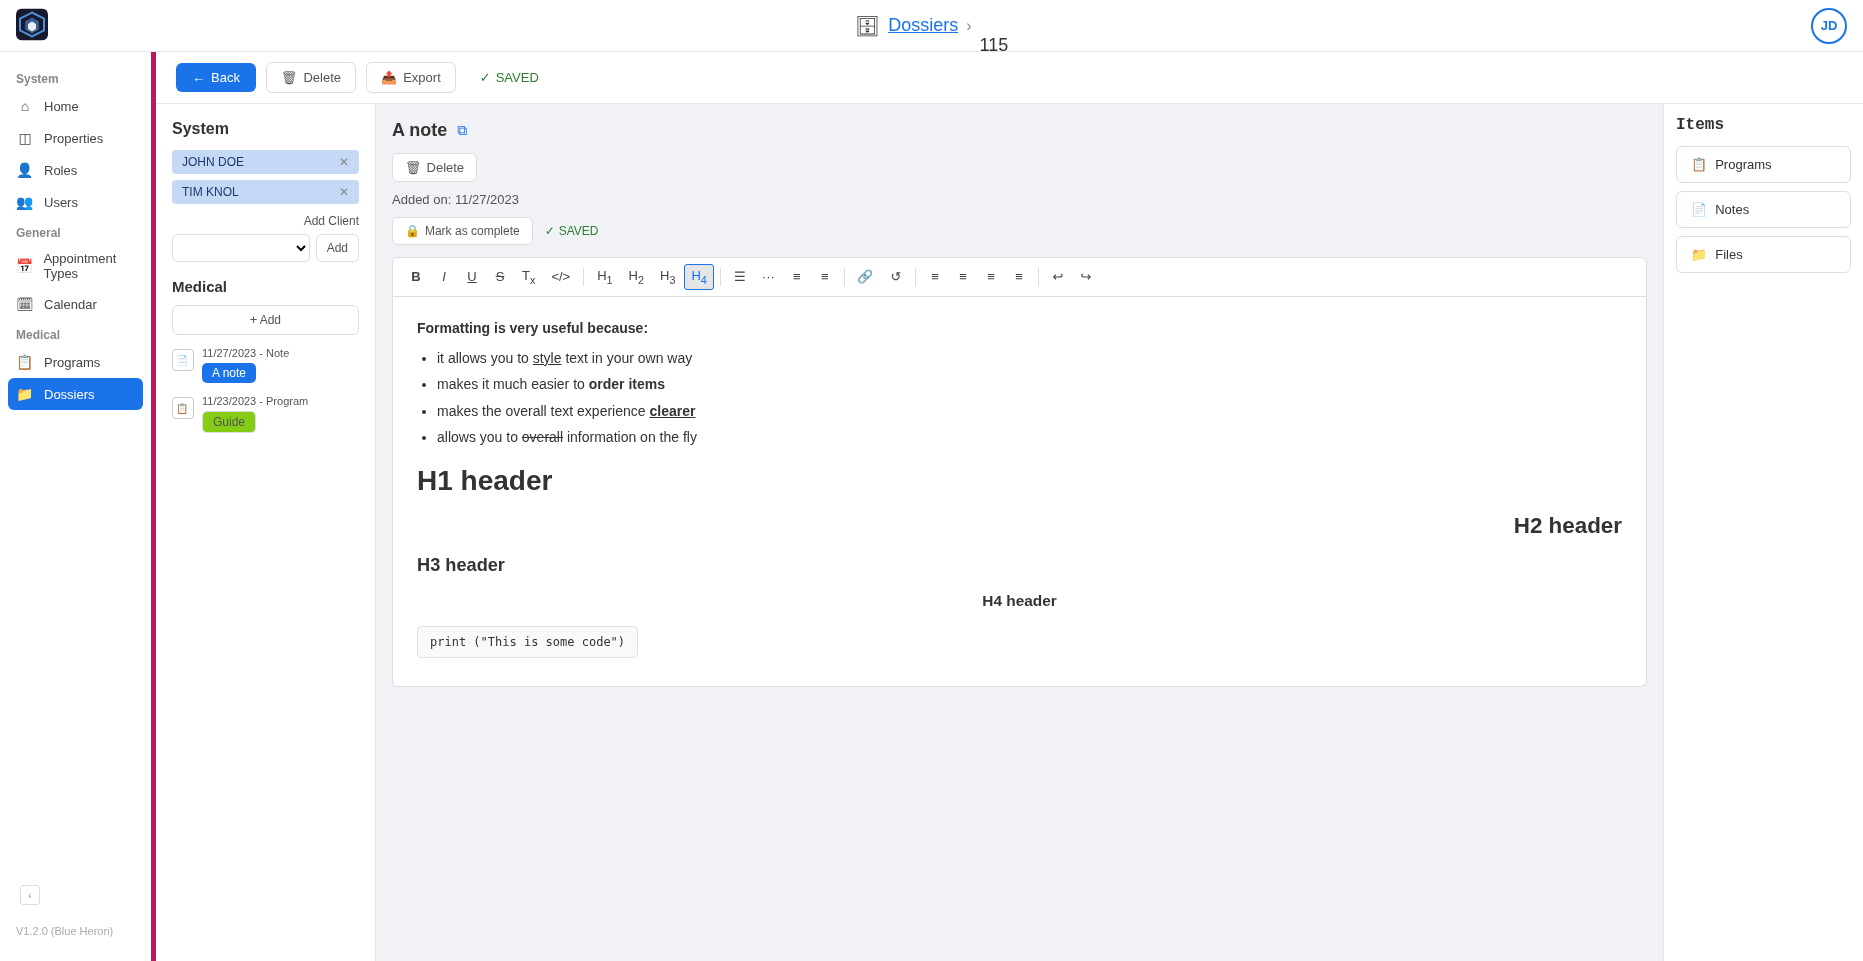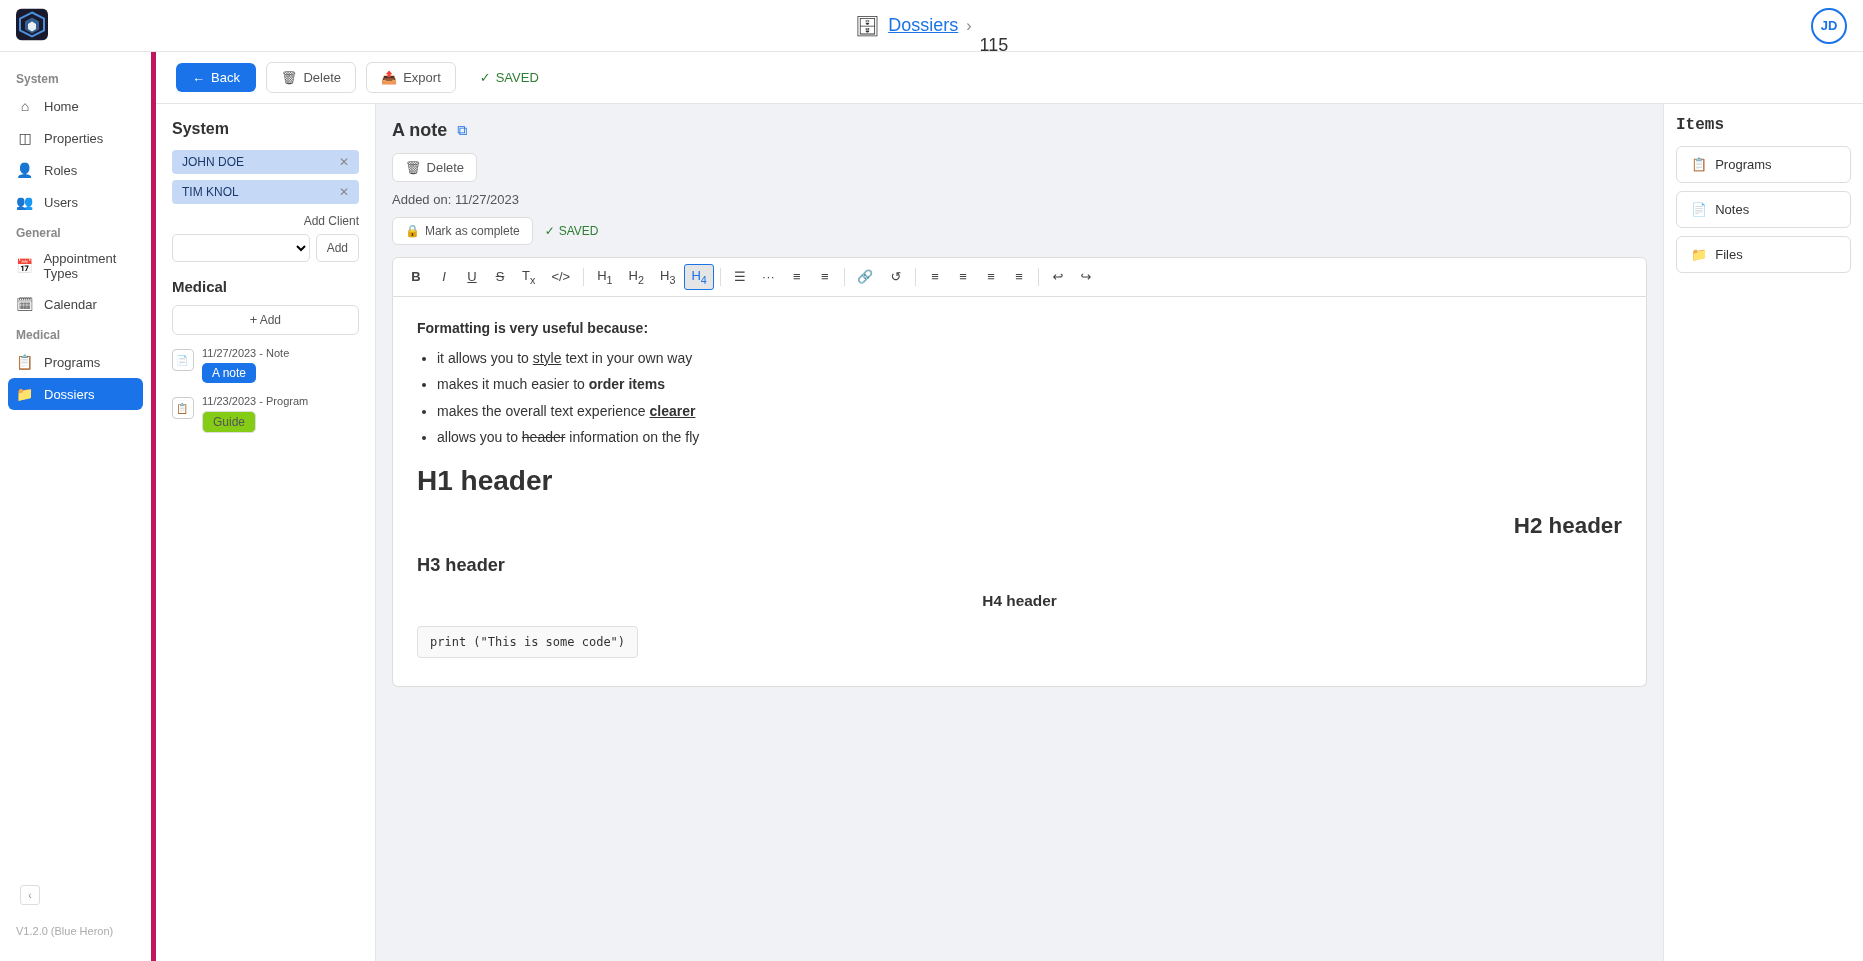--- a/index.html
+++ b/index.html
@@ -284,21 +284,21 @@
             <button class="editor-btn">↩</button>
             <button class="editor-btn">↪</button>
           </div>
 
           <div class="editor-content">
             <p><strong>Formatting is very useful because:</strong></p>
             <ul>
               <li>it allows you to <span class="text-style">style</span> text in your own way</li>
               <li>makes it much easier to <strong>order items</strong></li>
               <li>makes the overall text experience <strong><span class="text-underline-special">clearer</span></strong></li>
-              <li>allows you to <span class="text-strike">header</span> information on the fly</li>
+              <li>allows you to <span class="text-strike">overall</span> information on the fly</li>
             </ul>
             <h1>H1 header</h1>
             <h2>H2 header</h2>
             <h3>H3 header</h3>
             <h4>H4 header</h4>
             <div class="code-block">print ("This is some code")</div>
           </div>
         </div>
 
         <div class="right-panel">

